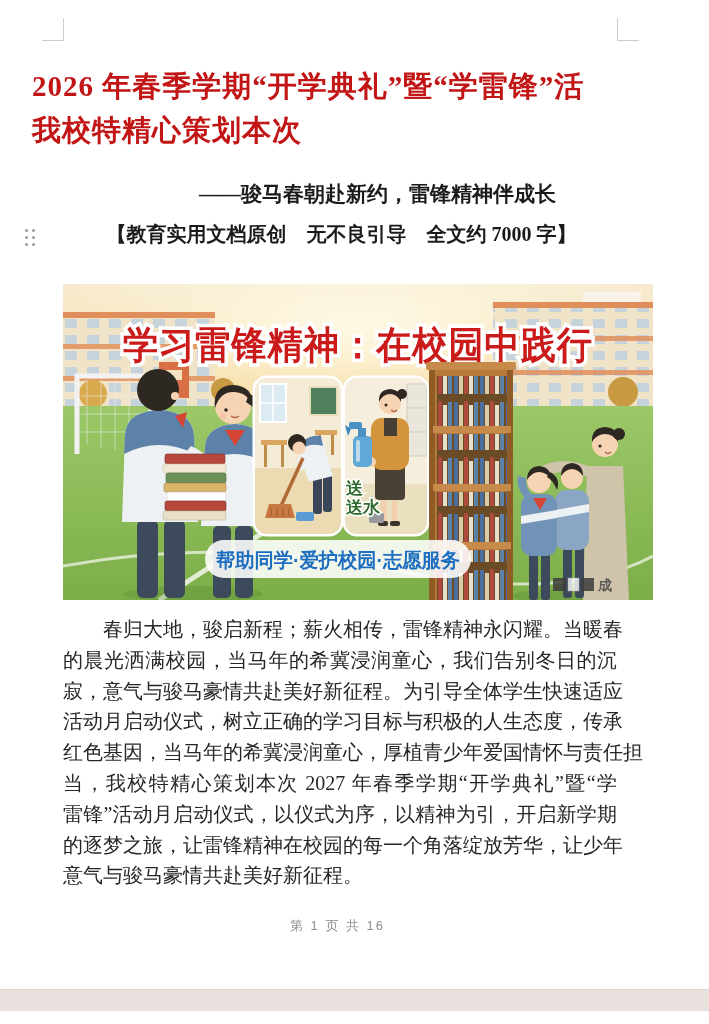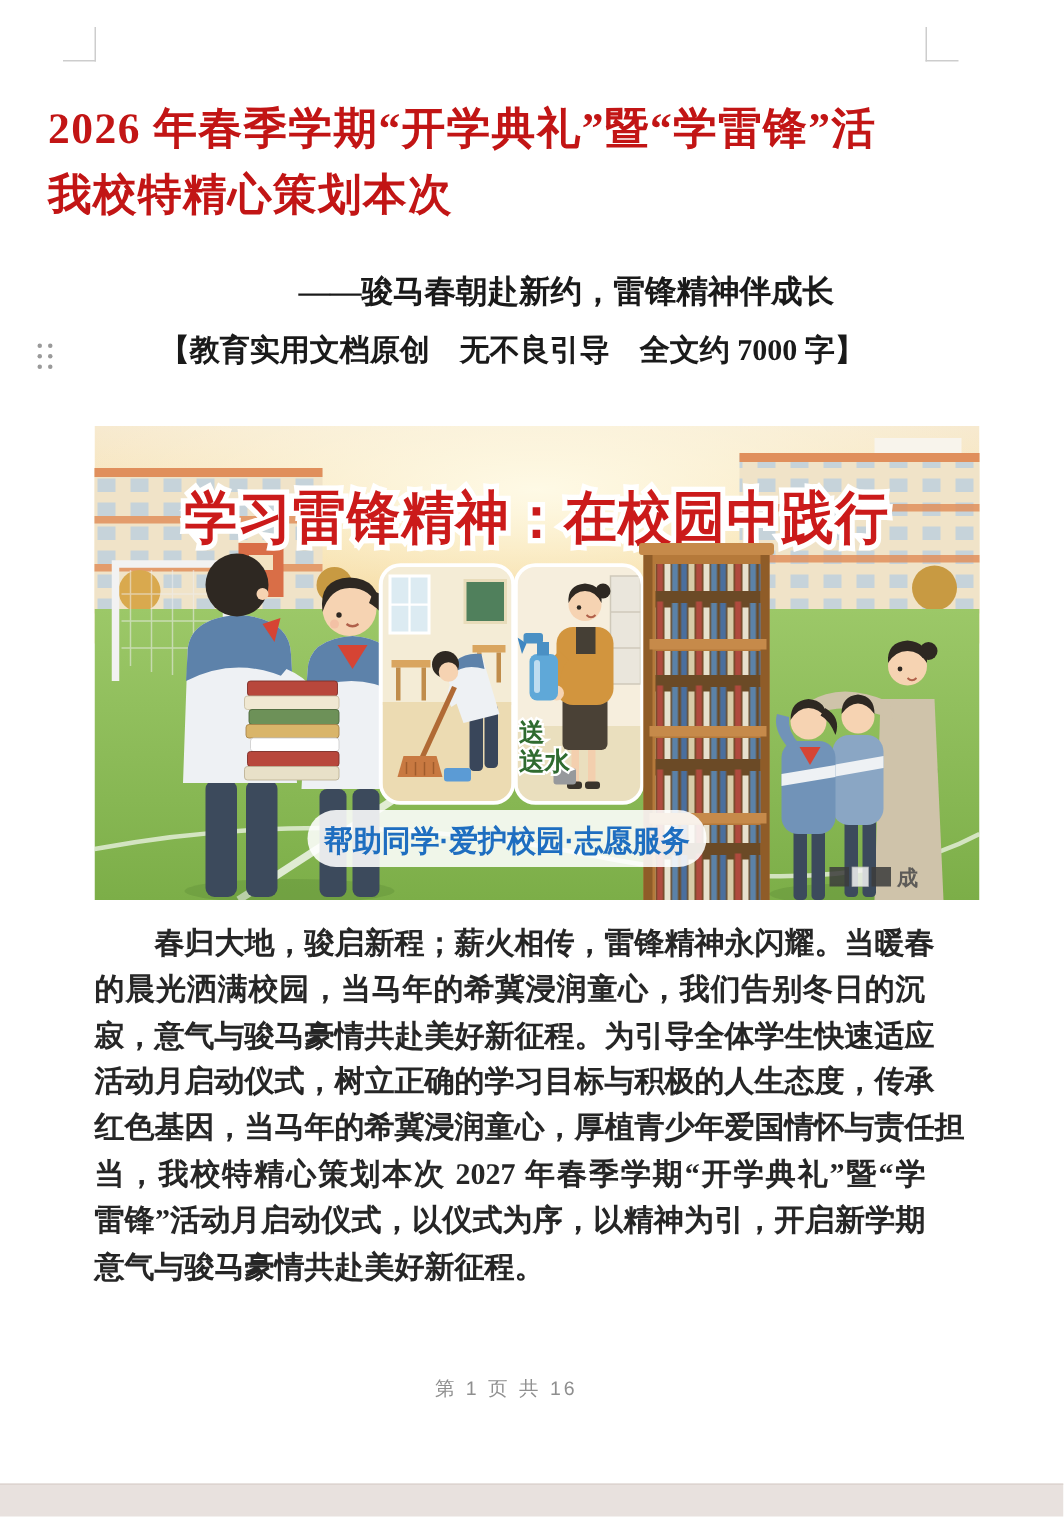--- a/index.html
+++ b/index.html
@@ -34,21 +34,21 @@
     position:absolute;left:0;right:0;top:220px;text-align:center;
     transform:translateX(-13px);
     font-size:20px;font-weight:bold;color:#1a1a1a;line-height:29px;
   }
   .banner{position:absolute;left:63px;top:258px;width:590px;height:316px;margin-top:26px;}
   .banner svg{display:block;}
   .body-text{
     position:absolute;left:63px;top:614px;width:554px;
     font-size:20px;line-height:30.8px;color:#262626;
   }
-  .body-line{text-align:justify;text-align-last:justify;white-space:nowrap;font-weight:bold;}
+  .body-line{text-align:justify;text-align-last:justify;white-space:nowrap;}
   .body-line.first{text-indent:2em;}
   .body-line.last{text-align-last:left;white-space:normal;}
   .page-footer{
     position:absolute;left:0;right:0;top:917px;text-align:center;
     transform:translateX(-17px);
     font-size:13px;color:#8f8f8f;letter-spacing:2px;
     font-family:"Liberation Sans", sans-serif;
   }
   .page-gap{
     position:absolute;left:0;top:989px;width:709px;height:21px;
@@ -317,19 +317,20 @@
   </div>
 
   <div class="body-text">
     <div class="body-line first">春归大地，骏启新程；薪火相传，雷锋精神永闪耀。当暖春</div>
     <div class="body-line">的晨光洒满校园，当马年的希冀浸润童心，我们告别冬日的沉</div>
     <div class="body-line">寂，意气与骏马豪情共赴美好新征程。为引导全体学生快速适应</div>
     <div class="body-line">活动月启动仪式，树立正确的学习目标与积极的人生态度，传承</div>
     <div class="body-line">红色基因，当马年的希冀浸润童心，厚植青少年爱国情怀与责任担</div>
     <div class="body-line">当，我校特精心策划本次 2027 年春季学期“开学典礼”暨“学</div>
     <div class="body-line">雷锋”活动月启动仪式，以仪式为序，以精神为引，开启新学期</div>
+    <div class="body-line">的逐梦之旅，让雷锋精神在校园的每一个角落绽放芳华，让少年</div>
     <div class="body-line last">意气与骏马豪情共赴美好新征程。</div>
   </div>
 
   <div class="page-footer">第 1 页 共 16</div>
 
   <div class="page-gap"></div>
 </div>
 
 </body></html>

